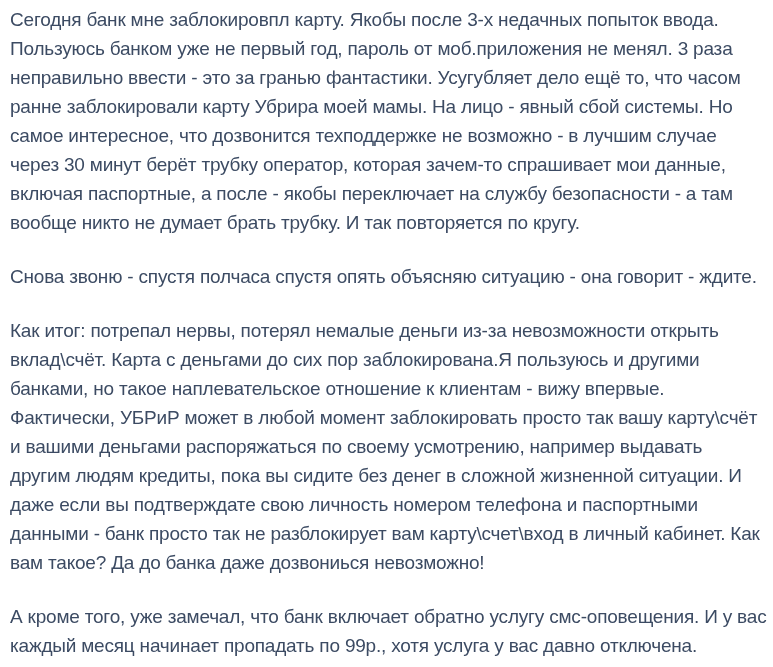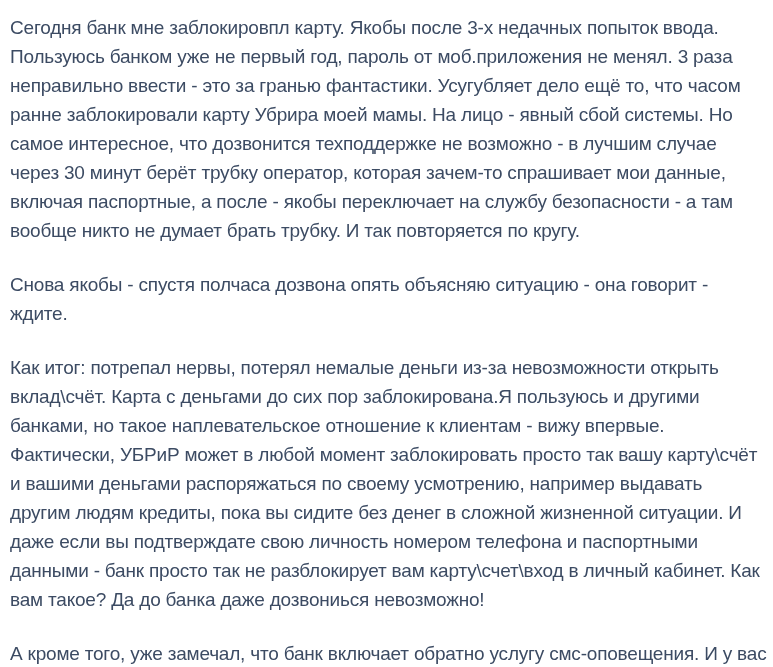--- a/index.html
+++ b/index.html
@@ -17,27 +17,27 @@
     width: 773px;
     padding: 5px 6px 0 10px;
     font-family: "Liberation Sans", sans-serif;
     font-size: 19px;
     line-height: 29px;
     letter-spacing: -0.2px;
     color: #3c4b63;
     text-align: left;
   }
   .review-text p {
-    margin: 8px 0 25px 0;
+    margin: 0 0 25px 0;
   }
   .review-text p:last-child {
     margin-bottom: 0;
   }
 </style>
 </head>
 <body>
 
 <div class="review-text">
   <p>Сегодня банк мне заблокировпл карту. Якобы после 3-х недачных попыток ввода. Пользуюсь банком уже не первый год, пароль от моб.приложения не менял. 3 раза неправильно ввести - это за гранью фантастики. Усугубляет дело ещё то, что часом ранне заблокировали карту Убрира моей мамы. На лицо - явный сбой системы. Но самое интересное, что дозвонится техподдержке не возможно - в лучшим случае через 30 минут берёт трубку оператор, которая зачем-то спрашивает мои данные, включая паспортные, а после - якобы переключает на службу безопасности - а там вообще никто не думает брать трубку. И так повторяется по кругу.</p>
-  <p>Снова якобы - спустя полчаса дозвона опять объясняю ситуацию - она говорит - ждите.</p>
+  <p>Снова звоню - спустя полчаса спустя опять объясняю ситуацию - она говорит - ждите.</p>
   <p>Как итог: потрепал нервы, потерял немалые деньги из-за невозможности открыть вклад\счёт. Карта с деньгами до сих пор заблокирована.Я пользуюсь и другими банками, но такое наплевательское отношение к клиентам - вижу впервые. Фактически, УБРиР может в любой момент заблокировать просто так вашу карту\счёт и вашими деньгами распоряжаться по своему усмотрению, например выдавать другим людям кредиты, пока вы сидите без денег в сложной жизненной ситуации. И даже если вы подтверждате свою личность номером телефона и паспортными данными - банк просто так не разблокирует вам карту\счет\вход в личный кабинет. Как вам такое? Да до банка даже дозвониься невозможно!</p>
   <p>А кроме того, уже замечал, что банк включает обратно услугу смс-оповещения. И у вас каждый месяц начинает пропадать по 99р., хотя услуга у вас давно отключена.</p>
 </div>
 
 </body></html>

